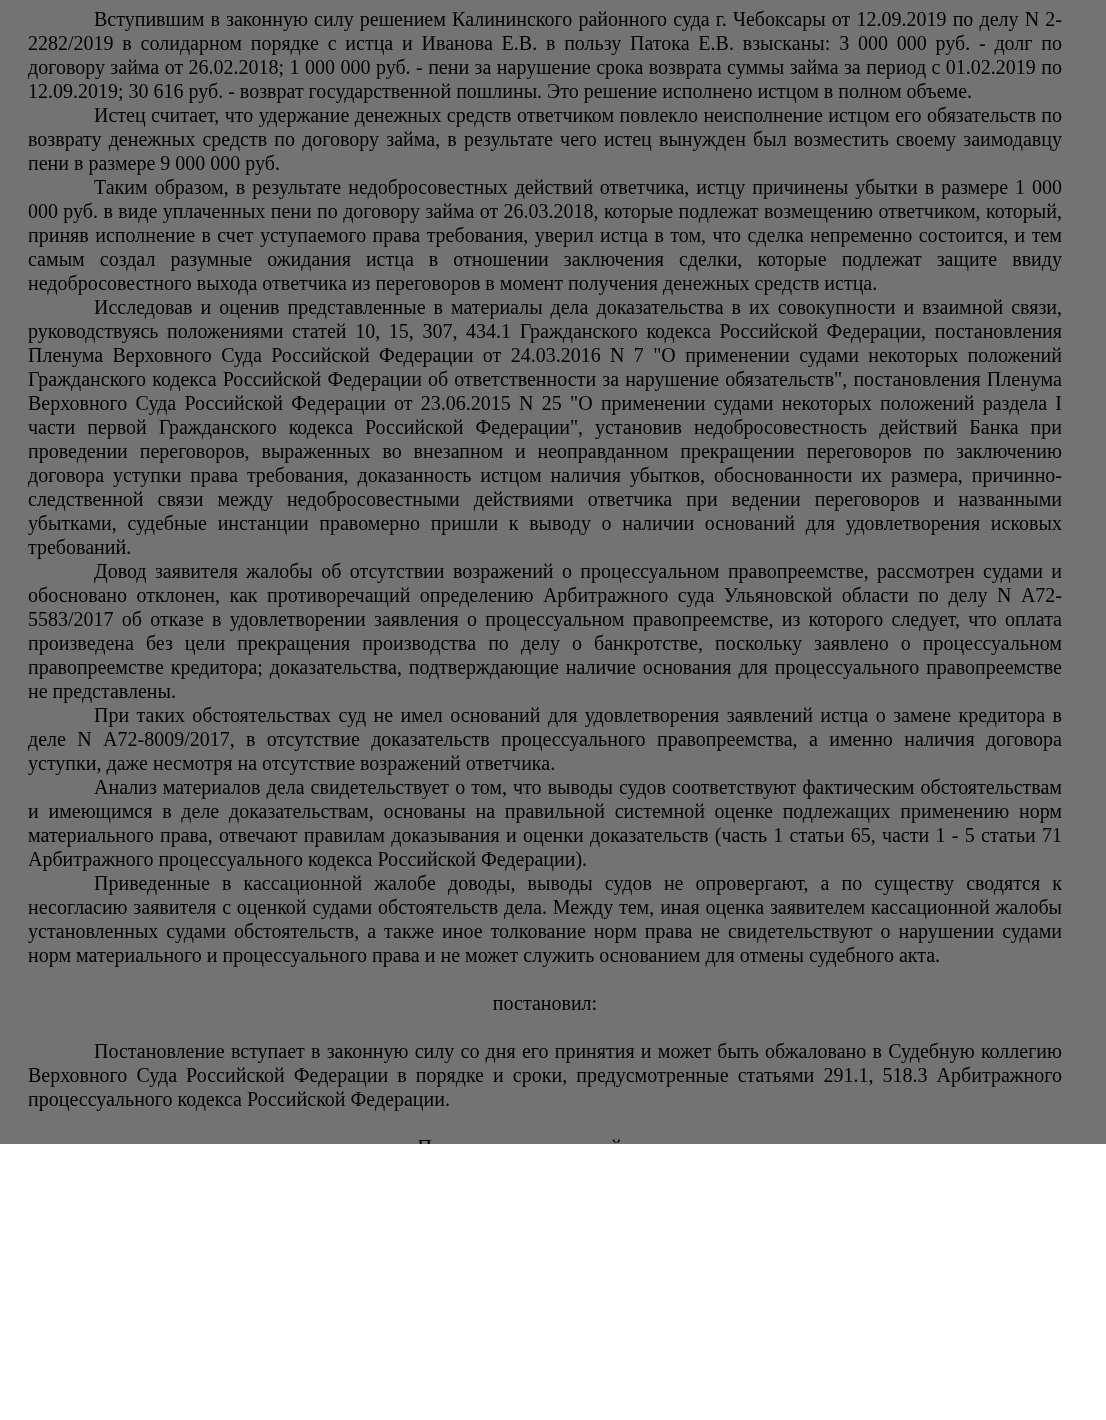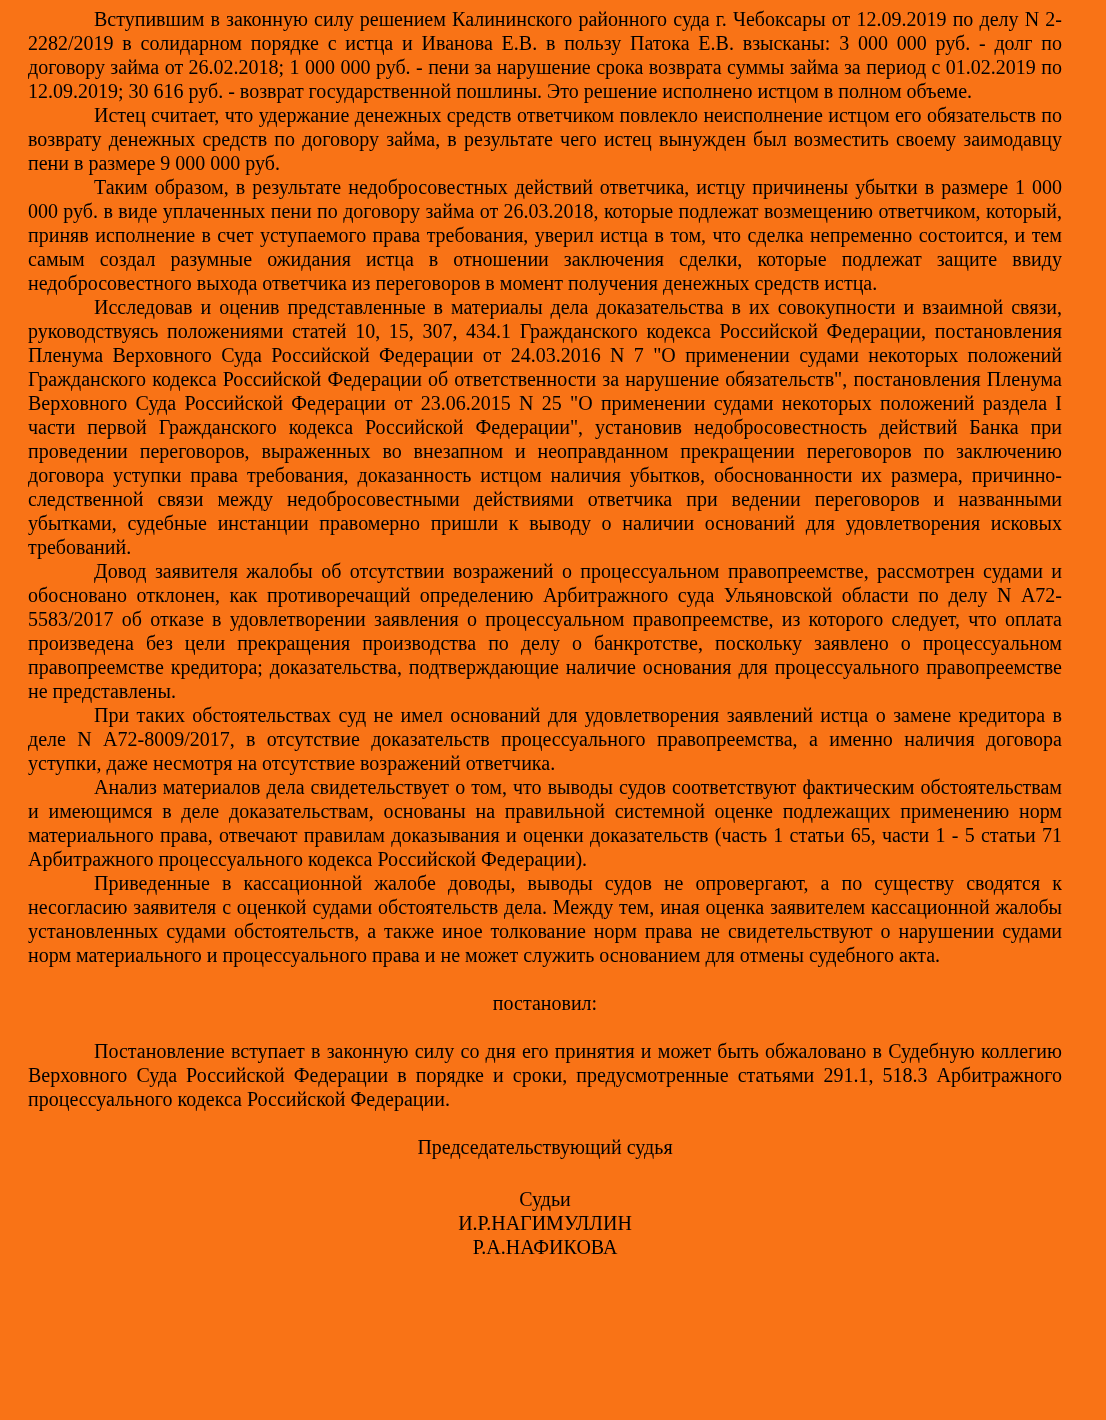--- a/index.html
+++ b/index.html
@@ -3,27 +3,27 @@
 <meta charset="utf-8">
 <style>
   html, body {
     margin: 0;
     padding: 0;
     background: #ffffff;
     color: #000000;
   }
   .page {
     width: 1106px;
-    height: 1420px;
+    height: 1144px;
     box-sizing: border-box;
     padding: 7px 44px 0 28px;
     font-family: "Liberation Serif", "DejaVu Serif", serif;
     font-size: 20px;
     line-height: 24px;
-    background: #f97316;
+    background: #737373;
     overflow: hidden;
   }
   p {
     margin: 0;
   }
   .para {
     text-align: justify;
     text-indent: 66px;
   }
   .resolution {

